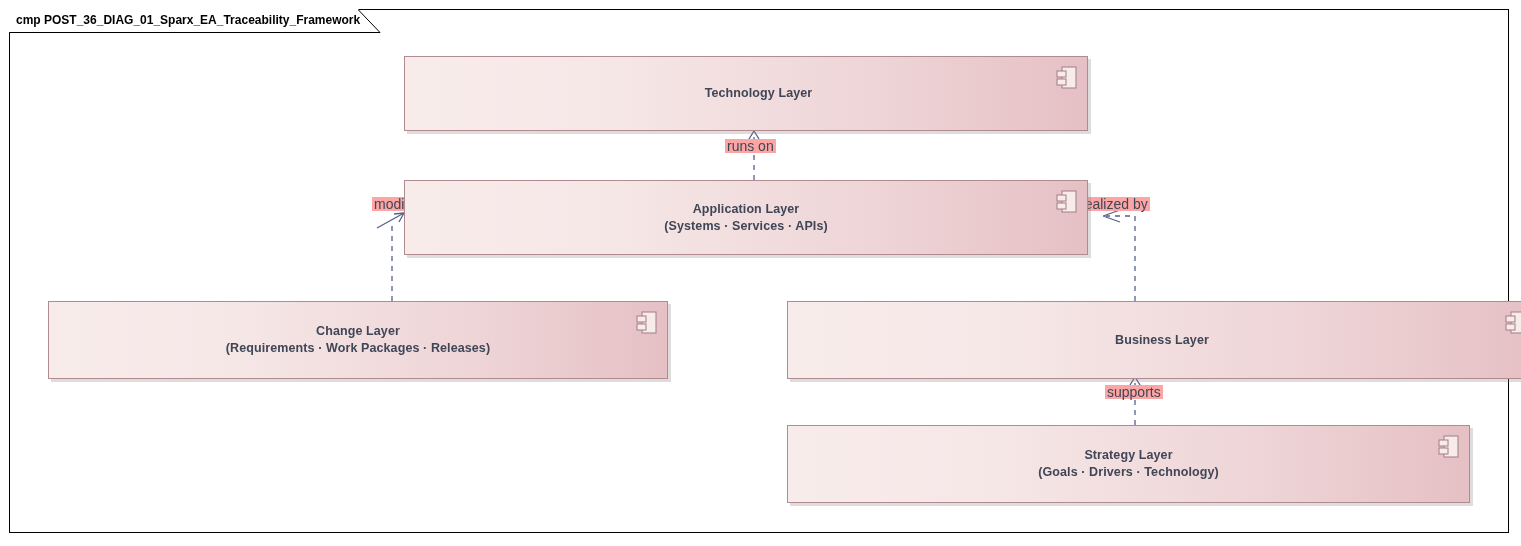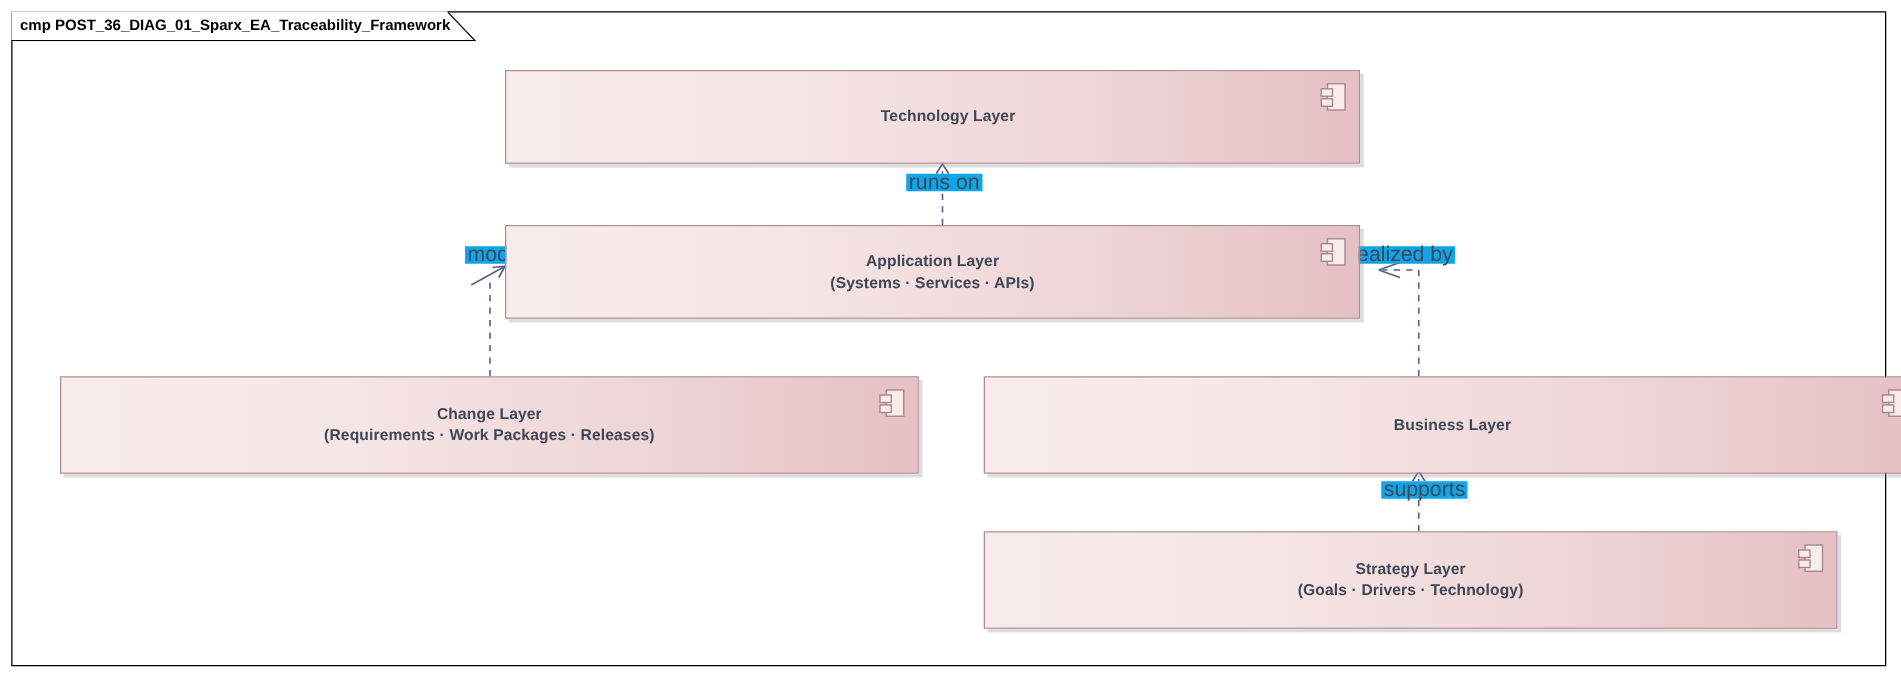--- a/index.html
+++ b/index.html
@@ -87,23 +87,23 @@
     position: absolute;
     left: 0;
     top: 0;
     width: 1521px;
     height: 546px;
     pointer-events: none;
     overflow: visible;
   }
   .conn-label {
     position: absolute;
-    font-size: 17px;
+    font-size: 14px;
     color: #3f4656;
-    background: #0ea5e9;
+    background: #fca5a5;
     padding: 0 2px;
     white-space: nowrap;
     line-height: 14px;
   }
 </style>
 </head>
 <body>
 
 <div id="diagram-frame"></div>
 
@@ -148,21 +148,21 @@
 <div class="component" style="left:404px; top:180px; width:684px; height:75px;text-align:right;">
   <div class="line1">Application Layer</div>
   <div class="line2">(Systems · Services · APIs)</div>
   <svg class="comp-icon" viewBox="0 0 22 26">
     <rect x="6" y="2" width="14" height="21" fill="#f8eceb" stroke="#a8858a" stroke-width="1.1"></rect>
     <rect x="1" y="6" width="9" height="6" fill="#f8eceb" stroke="#a8858a" stroke-width="1.1"></rect>
     <rect x="1" y="14" width="9" height="6" fill="#f8eceb" stroke="#a8858a" stroke-width="1.1"></rect>
   </svg>
 </div>
 
-<div class="component" style="left:48px; top:301px; width:687px; height:78px;">
+<div class="component" style="left:48px; top:301px; width:620px; height:78px;">
   <div class="line1">Change Layer</div>
   <div class="line2">(Requirements · Work Packages · Releases)</div>
   <svg class="comp-icon" viewBox="0 0 22 26">
     <rect x="6" y="2" width="14" height="21" fill="#f8eceb" stroke="#a8858a" stroke-width="1.1"></rect>
     <rect x="1" y="6" width="9" height="6" fill="#f8eceb" stroke="#a8858a" stroke-width="1.1"></rect>
     <rect x="1" y="14" width="9" height="6" fill="#f8eceb" stroke="#a8858a" stroke-width="1.1"></rect>
   </svg>
 </div>
 
 <div class="component" style="left:787px; top:301px; width:750px; height:78px;">

